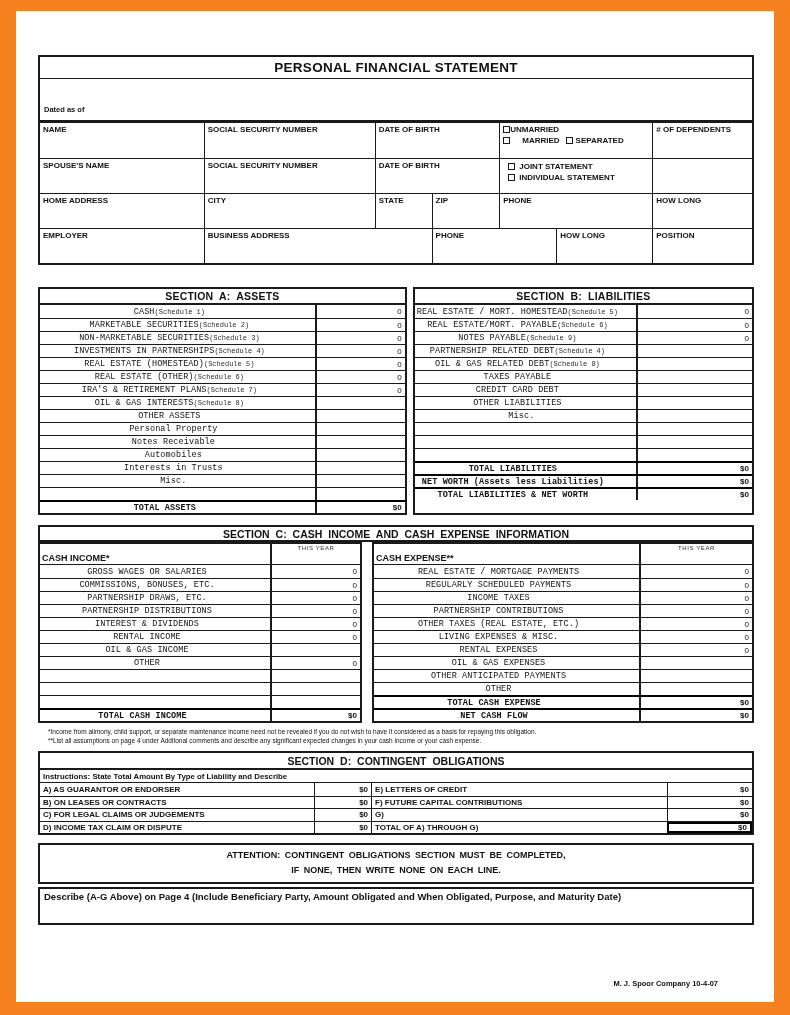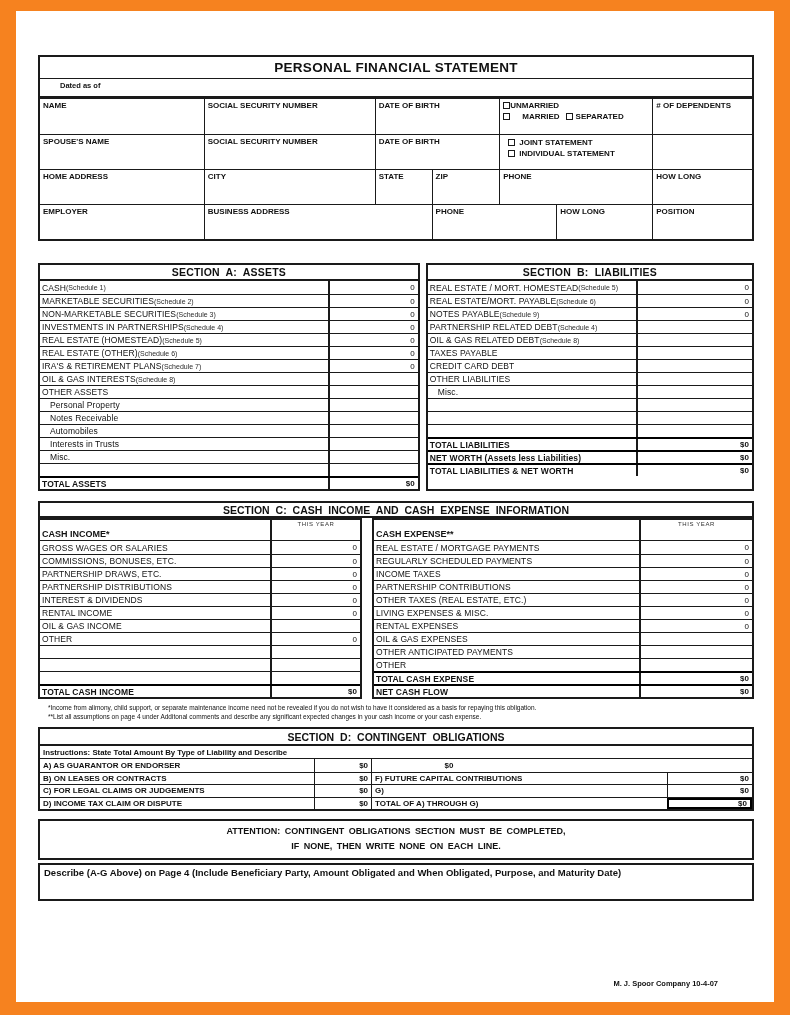--- a/index.html
+++ b/index.html
@@ -9,21 +9,21 @@
     color:#111; overflow:hidden; background:#fff;
   }
   .frame { position:absolute; inset:0; background:#f6821f; }
   .page { position:absolute; left:16px; top:11px; width:758px; height:991px; background:#ffffff; }
   .doc { position:absolute; left:22px; top:0; width:716px; }
 
   
   .title-block { margin-top:44px; border:2px solid #1a1a1a; }
   .title-row { height:22px; display:flex; align-items:center; justify-content:center;
     font-weight:bold; font-size:13.5px; letter-spacing:.3px; border-bottom:1px solid #1a1a1a;text-align:center; }
-  .dated-row { height:17px; font-size:7.5px; font-weight:bold; padding:2px 20px; }
+  .dated-row { height:17px; font-size:7.5px; font-weight:bold; padding:2px 4px;margin-top:24px; }
 
   
   .head-table { border:2px solid #1a1a1a; border-top-width:1px; }
   .hrow { display:flex; height:35px; border-top:1px solid #1a1a1a; }
   .hrow:first-child { border-top:none; }
   .hcell { border-left:1px solid #1a1a1a; padding:2px 3px; font-size:8px; font-weight:bold; overflow:hidden; }
   .hcell:first-child { border-left:none; }
   .w23{width:23%} .w24{width:24%} .w175{width:17.5%} .w215{width:21.5%} .w14{width:14%}
   .w8{width:8%} .w95{width:9.5%} .w32{width:32%} .w135{width:13.5%}
   .cbline { display:flex; align-items:center; margin-top:2px; white-space:nowrap; }
@@ -33,21 +33,21 @@
   
   .ab-wrap { display:flex; margin-top:22px; }
   .table-a { width:384px; margin-right:6px; }
   .table-b { flex:1; }
   .ftable { border:2px solid #1a1a1a; background:#fff; }
   .sec-head { height:16px; display:flex; align-items:center; justify-content:center;
     font-weight:bold; font-size:10.5px; word-spacing:3px; letter-spacing:.2px;
     border-bottom:2px solid #1a1a1a; }
   .frow { display:flex; height:13px; border-top:1px solid #1a1a1a; font-size:8.5px; align-items:stretch; }
   .rows > .frow:first-child { border-top:none; }
-  .cl { flex:1; display:flex; align-items:center; justify-content:flex-start; padding:0 18px 0 2px; min-width:0; white-space:nowrap; }
+  .cl { flex:1; display:flex; align-items:center; justify-content:center; padding:0 18px 0 2px; min-width:0; white-space:nowrap;font-family:Liberation Mono, monospace; }
   .lab { letter-spacing:.1px; }
   .sched { font-size:7px; color:#2b2b2b; }
   .cv { display:flex; align-items:center; justify-content:flex-end; padding:0 3px; border-left:2px solid #1a1a1a; font-size:8px; }
   .table-a .cv { width:90px; } .table-b .cv { width:116px; }
   .frow.total { border-top:2px solid #000; font-weight:bold; font-size:8.5px;gap:9px; }
   .frow.indent .lab { padding-left:8px; }
 
   
   .c-bar { margin-top:10px; height:17px; border:2px solid #1a1a1a; display:flex; align-items:center;
     justify-content:center; font-weight:bold; font-size:10.5px; word-spacing:3px; }
@@ -551,20 +551,21 @@
       <div>**List all assumptions on page 4 under Additonal  comments and describe any significant expected changes in your cash income or your cash expense.</div>
     </div>
 
     <div class="sec-d">
       <div class="d-bar">SECTION D: CONTINGENT OBLIGATIONS</div>
       <div class="d-instr">Instructions: State Total Amount By Type of Liability and Describe</div>
       <div class="d-rows" id="rows-d">
           <div class="d-row">
             <div class="d-c d-c1">A) AS GUARANTOR OR ENDORSER</div>
             <div class="d-c d-c2">$0</div>
+            <div class="d-c d-c3">E) LETTERS OF CREDIT</div>
             <div class="d-c d-c4">$0</div>
           </div>
           <div class="d-row">
             <div class="d-c d-c1">B) ON LEASES OR CONTRACTS</div>
             <div class="d-c d-c2">$0</div>
             <div class="d-c d-c3">F) FUTURE CAPITAL CONTRIBUTIONS</div>
             <div class="d-c d-c4">$0</div>
           </div>
           <div class="d-row">
             <div class="d-c d-c1">C) FOR LEGAL CLAIMS OR JUDGEMENTS</div>

